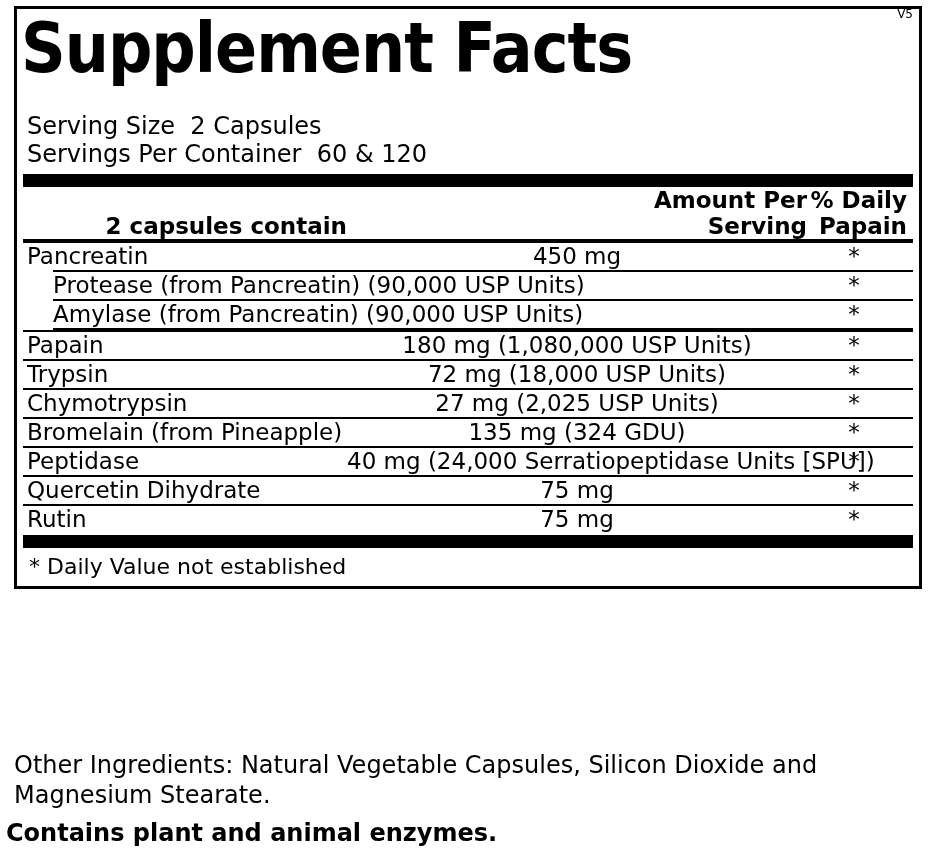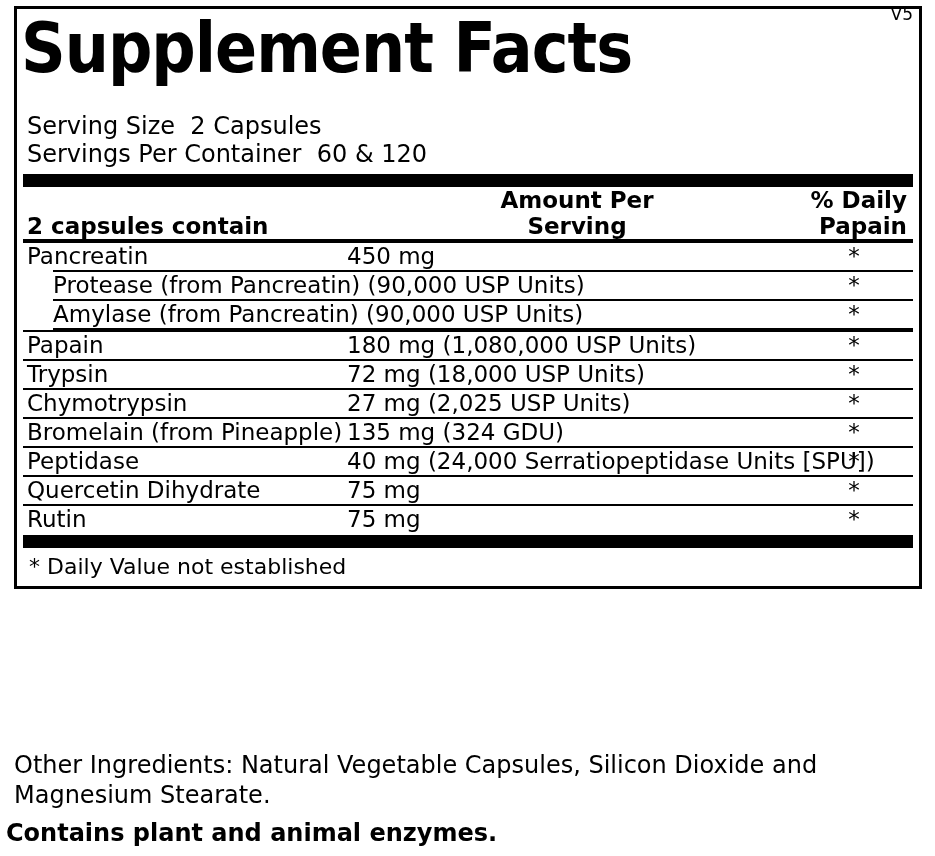--- a/index.html
+++ b/index.html
@@ -30,21 +30,21 @@
     box-sizing: border-box;
     border: 3px solid #000000;
     padding: 0 0 0 0;
     background: #ffffff;
   }
 
   .version {
     position: absolute;
     right: 6px;
     top: -2px;
-    font-size: 17px;
+    font-size: 12px;
     line-height: 15px;
     letter-spacing: 0px;
   }
 
   .title {
     font-size: 69px;
     line-height: 74px;
     font-weight: bold;
     letter-spacing: -1px;
     text-align: left;
@@ -93,20 +93,21 @@
   .col-name   { width: 330px; }
   .col-amount { width: 460px; }
   .col-dv     { width: 112px; }
 
   .head-row td {
     padding-top: 2px;
     padding-bottom: 3px;
     font-size: 23px;
     line-height: 26px;
     font-weight: bold;
+    text-align: right;
   }
   .head-name {
     padding-left: 10px !important;
     vertical-align: bottom !important;
   }
   .head-amount {
     text-align: center;
     vertical-align: top !important;
   }
   .head-dv {
@@ -125,20 +126,21 @@
   .cell-name {
     padding-left: 10px !important;
     white-space: nowrap;
     margin-left: 36px;
   }
   .cell-name.indent {
     padding-left: 36px !important;
   }
   .cell-amount {
     white-space: nowrap;
+    text-align: center;
   }
   .cell-dv {
     text-align: center;
     padding-right: 18px !important;
     font-size: 19px;
   }
   .sep-wrap td {
     padding: 0 !important;
   }
   .sep-inner {

